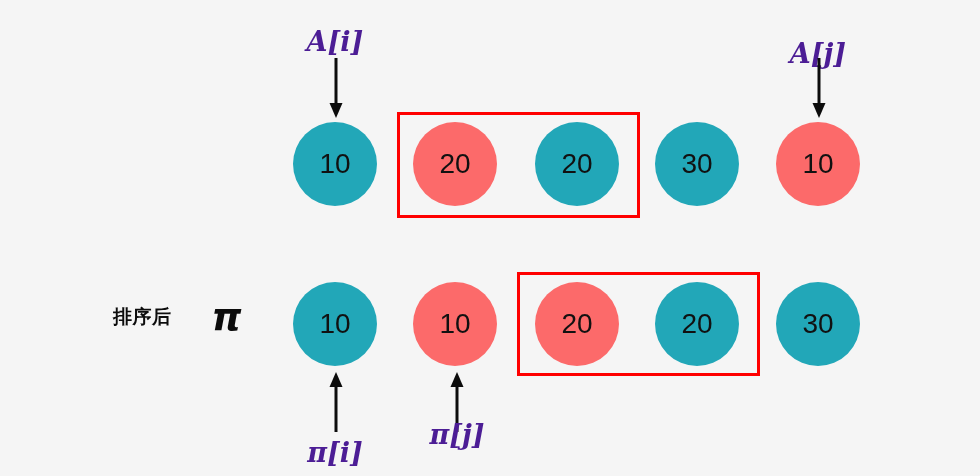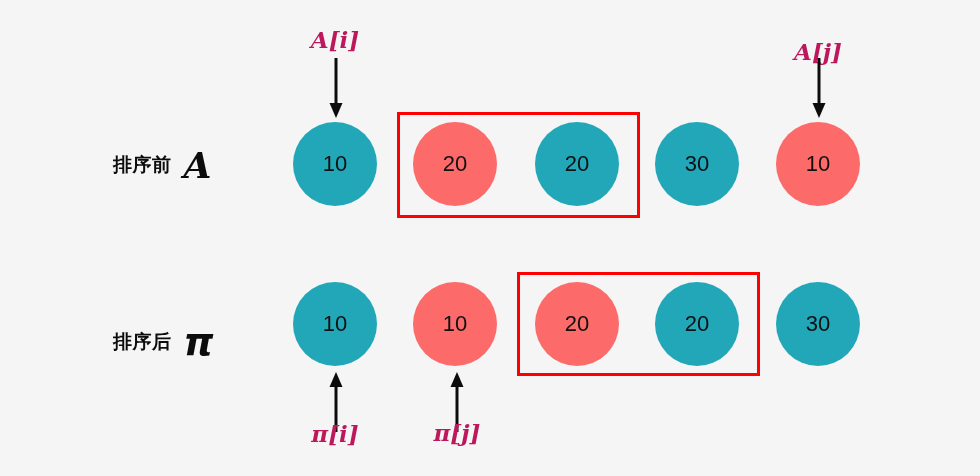--- a/index.html
+++ b/index.html
@@ -42,33 +42,33 @@
     margin-left: 12px;
     line-height: 1;
   }
   .row-label .sym.pi {
     font-family: "DejaVu Sans", sans-serif;
     font-style: italic;
     font-weight: 700;
     font-size: 38px;
   }
   #label-before { left: 113px; top: 147px; }
-  #label-after  { left: 113px; top: 323px; }
+  #label-after  { left: 113px; top: 298px; gap: 28px; }
 
   
   .node {
     position: absolute;
     width: 84px;
     height: 84px;
     border-radius: 50%;
     display: flex;
     align-items: center;
     justify-content: center;
     font-family: "Liberation Sans", sans-serif;
-    font-size: 22px;
+    font-size: 28px;
     font-weight: 400;
     color: #111111;
     box-sizing: border-box;
     text-align: center;
   }
   .node.teal   { background: #22a7b8; }
   .node.salmon { background: #fc6a6a; }
 
   
   .hl-box {
@@ -77,22 +77,22 @@
     background: transparent;
     box-sizing: border-box;
   }
 
   
   .ptr-label {
     position: absolute;
     font-family: "DejaVu Serif", serif;
     font-style: italic;
     font-weight: 700;
-    font-size: 23px;
-    color: #be185d;
+    font-size: 27px;
+    color: #4c1d95;
     white-space: nowrap;
     text-align: center;
     transform: translateX(-50%);
   }
 
   
   .arrow {
     position: absolute;
     overflow: visible;
   }
@@ -107,24 +107,20 @@
 
   <svg class="arrow" style="left:327px; top:58px;" width="18" height="62">
     <line x1="9" y1="0" x2="9" y2="48" stroke="#0c0c0c" stroke-width="3"></line>
     <polygon points="9,60 2.5,45 15.5,45" fill="#0c0c0c"></polygon>
   </svg>
   <svg class="arrow" style="left:810px; top:58px;" width="18" height="62">
     <line x1="9" y1="0" x2="9" y2="48" stroke="#0c0c0c" stroke-width="3"></line>
     <polygon points="9,60 2.5,45 15.5,45" fill="#0c0c0c"></polygon>
   </svg>
 
-  <div class="row-label" id="label-before">
-    <span class="cn">排序前</span>
-    <span class="sym">A</span>
-  </div>
 
   <div class="hl-box" id="hl-top" style="left:397px; top:112px; width:243px; height:106px;"></div>
 
   <div class="node teal" style="left:293px; top:122px;">
       <span>10</span>
     </div>
   <div class="node salmon" style="left:413px; top:122px;">
       <span>20</span>
     </div>
   <div class="node teal" style="left:535px; top:122px;">
@@ -162,16 +158,16 @@
 
   <svg class="arrow" style="left:327px; top:370px;" width="18" height="62">
     <line x1="9" y1="62" x2="9" y2="14" stroke="#0c0c0c" stroke-width="3"></line>
     <polygon points="9,2 2.5,17 15.5,17" fill="#0c0c0c"></polygon>
   </svg>
   <svg class="arrow" style="left:448px; top:370px;" width="18" height="62">
     <line x1="9" y1="62" x2="9" y2="14" stroke="#0c0c0c" stroke-width="3"></line>
     <polygon points="9,2 2.5,17 15.5,17" fill="#0c0c0c"></polygon>
   </svg>
 
-  <div class="ptr-label" id="ptr-bot-0" style="left:335px; top:420px;">π[i]</div>
+  <div class="ptr-label" id="ptr-bot-0" style="left:335px; top:437px;">π[i]</div>
   <div class="ptr-label" id="ptr-bot-1" style="left:457px; top:419px;">π[j]</div>
 
 </div>
 
 </body></html>

